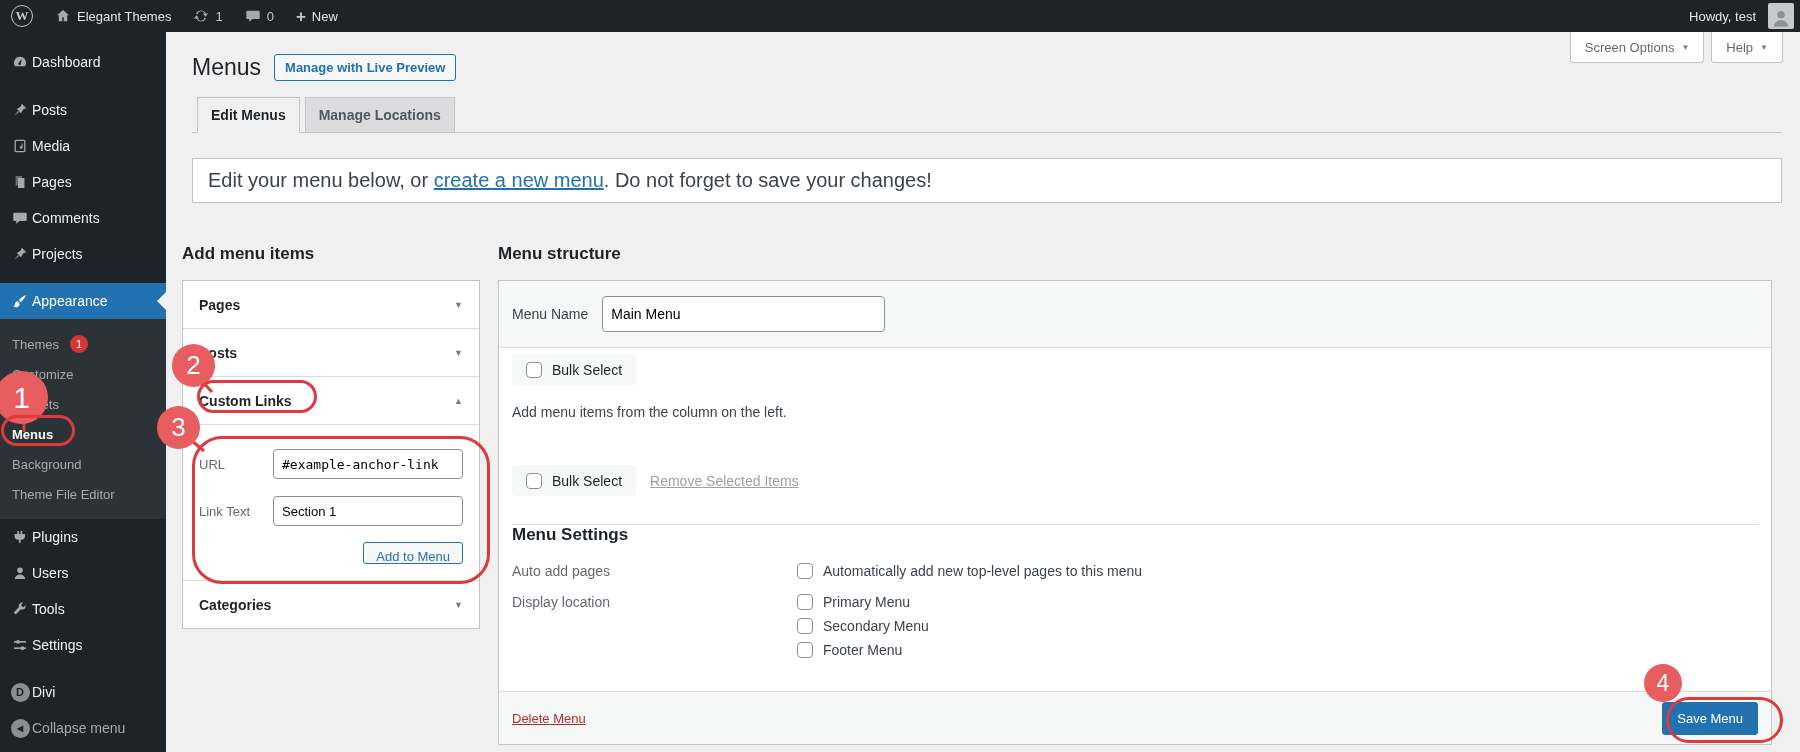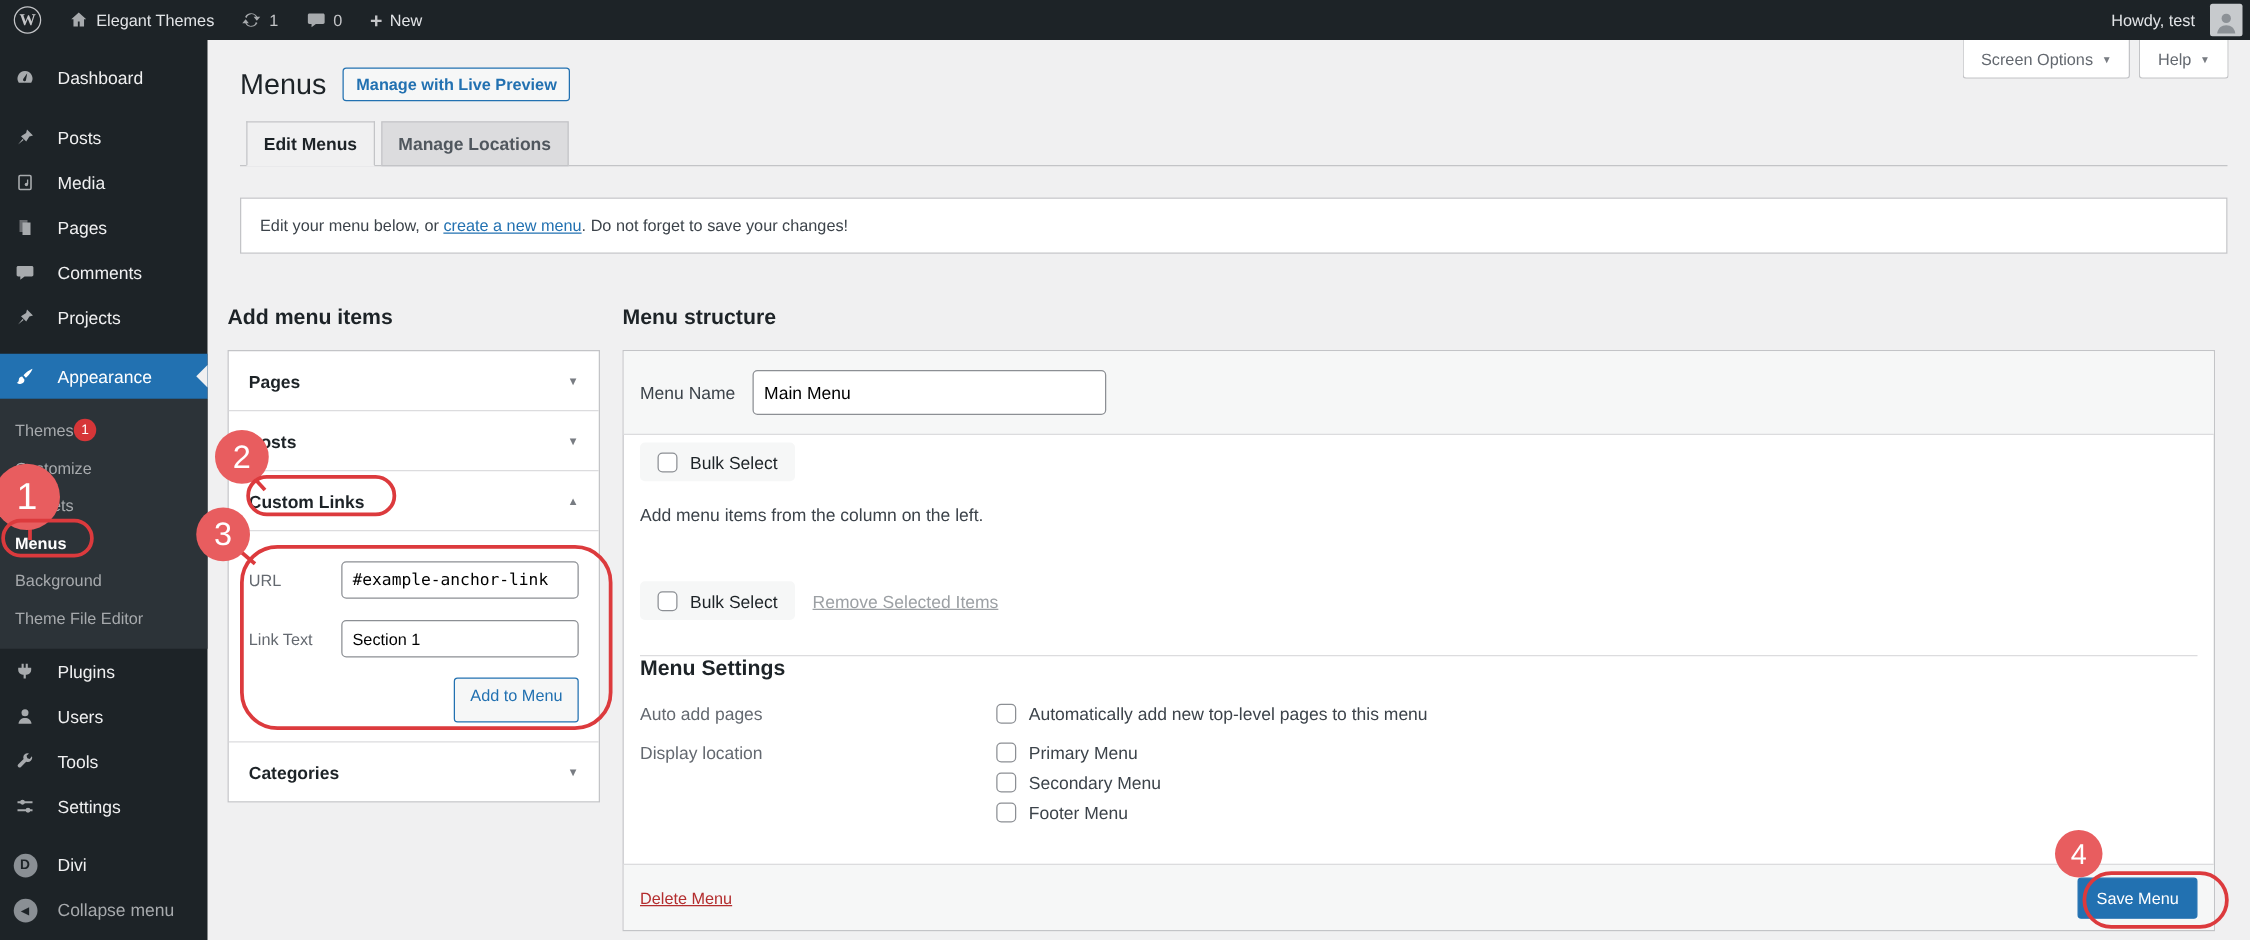--- a/index.html
+++ b/index.html
@@ -19,32 +19,32 @@
   .ab-icon{color:#a7aaad;}
   .wp-circle{width:20px;height:20px;border:1.6px solid #c3c4c7;border-radius:50%;
     display:flex;align-items:center;justify-content:center;color:#c3c4c7;
     font-family:"Liberation Serif",serif;font-size:13px;font-weight:700;}
   .plus-glyph{font-size:17px;font-weight:700;color:#c3c4c7;line-height:1;}
   .avatar{width:26px;height:26px;background:#c7cacd;border-radius:2px;overflow:hidden;
     display:flex;align-items:flex-end;justify-content:center;}
 
   
   .sidebar{position:absolute;left:0;top:32px;width:166px;height:720px;background:#1d2327;z-index:20;}
-  .sb-item{height:36px;display:flex;align-items:center;padding-left:10px;gap:16px;
+  .sb-item{height:36px;display:flex;align-items:center;padding-left:10px;gap:2px;
     color:#f0f0f1;font-size:14px;cursor:pointer;position:relative;}
   .sb-item .sb-icon{width:20px;display:flex;justify-content:center;color:#a7aaad;}
   .sb-item.active{background:#2271b1;color:#fff;}
   .sb-item.active .sb-icon{color:#fff;}
   .sb-gap{height:12px;}
   .sb-item.mt11{margin-top:11px;}
   .arrow-notch{position:absolute;right:0;top:50%;margin-top:-9px;width:0;height:0;
     border:9px solid transparent;border-right-color:#f0f0f1;}
   .submenu{background:#2c3338;padding:10px 0;}
   .submenu-item{height:30px;display:flex;align-items:center;padding-left:12px;
-    color:#a7aaad;font-size:13px;cursor:pointer;gap:0;}
+    color:#a7aaad;font-size:13px;cursor:pointer;gap:11px;}
   .submenu-item.current{color:#fff;font-weight:700;}
   .badge{min-width:18px;height:18px;border-radius:50%;background:#d63638;color:#fff;
     font-size:11px;display:flex;align-items:center;justify-content:center;font-weight:400;}
   .circle-icon{width:19px;height:19px;border-radius:50%;background:#8a8f94;color:#1d2327;
     display:flex;align-items:center;justify-content:center;font-size:11px;font-weight:700;}
   .circle-icon i{font-style:normal;}
   .collapse-glyph{font-size:8px;}
 
   
   .content{position:absolute;left:166px;top:32px;width:1634px;height:720px;background:#f0f0f1;}
@@ -60,21 +60,21 @@
     font-weight:600;padding:5px 10px;border-radius:3px;cursor:pointer;}
 
   .tabs{position:absolute;left:26px;top:65px;width:1590px;border-bottom:1px solid #c3c4c7;
     display:flex;gap:5px;padding-left:5px;box-sizing:border-box;}
   .tab{font-size:14px;font-weight:600;padding:9px 13px;border:1px solid #c3c4c7;
     margin-bottom:-1px;background:#dcdcde;color:#50575e;cursor:pointer;}
   .tab.active{background:#f0f0f1;color:#1d2327;border-bottom-color:#f0f0f1;}
 
   .notice{position:absolute;left:26px;top:126px;width:1590px;height:45px;background:#fff;
     border:1px solid #c3c4c7;box-sizing:border-box;display:flex;align-items:center;
-    padding:0 15px;font-size:13px;color:#3c434a;}
+    padding:0 15px;font-size:20px;color:#3c434a;}
   .notice a{color:#2271b1;text-decoration:underline;cursor:pointer;}
 
   .columns{position:absolute;left:16px;top:213px;width:1590px;display:flex;gap:18px;}
   .col-heading{font-size:17px;font-weight:600;color:#1d2327;line-height:18px;margin-bottom:17px;}
   .left-col{width:298px;flex:none;}
   .right-col{flex:1;}
 
   
   .accordion{background:#fff;border:1px solid #c3c4c7;box-sizing:border-box;}
   .acc-row{height:47px;display:flex;align-items:center;justify-content:space-between;
@@ -86,21 +86,21 @@
   .field-row{display:flex;align-items:center;}
   .field-row + .field-row{margin-top:17px;}
   .field-label{width:74px;flex:none;font-size:13px;color:#646970;}
   .text-input{height:30px;border:1px solid #8c8f94;border-radius:4px;background:#fff;
     font-size:13px;color:#000000;padding:0 8px;box-sizing:border-box;outline:none;
     font-family:"Liberation Sans",sans-serif;}
   .field-row .text-input{flex:1;min-width:0;}
   .mono{font-family:"DejaVu Sans Mono",monospace;font-size:13px;}
   .btn-row{margin-top:16px;text-align:right;}
   .btn-secondary{display:inline-block;border:1px solid #2271b1;background:#f6f7f7;color:#2271b1;
-    font-size:13px;padding:6px 12px;border-radius:3px;cursor:pointer;box-sizing:border-box;height:36px;}
+    font-size:13px;padding:6px 12px;border-radius:3px;cursor:pointer;box-sizing:border-box;height:22px;}
 
   
   .menu-box{background:#fff;border:1px solid #c3c4c7;box-sizing:border-box;height:465px;
     position:relative;}
   .name-row{height:67px;background:#f6f7f7;border-bottom:1px solid #dcdcde;display:flex;
     align-items:center;padding-left:13px;gap:14px;box-sizing:border-box;}
   .name-label{font-size:14px;color:#3c434a;}
   .name-input{width:283px;height:36px;font-size:14px;}
   .box-body{padding:6px 13px 0 13px;}
   .bulk-chip{display:inline-flex;align-items:center;gap:10px;background:#f6f7f7;

